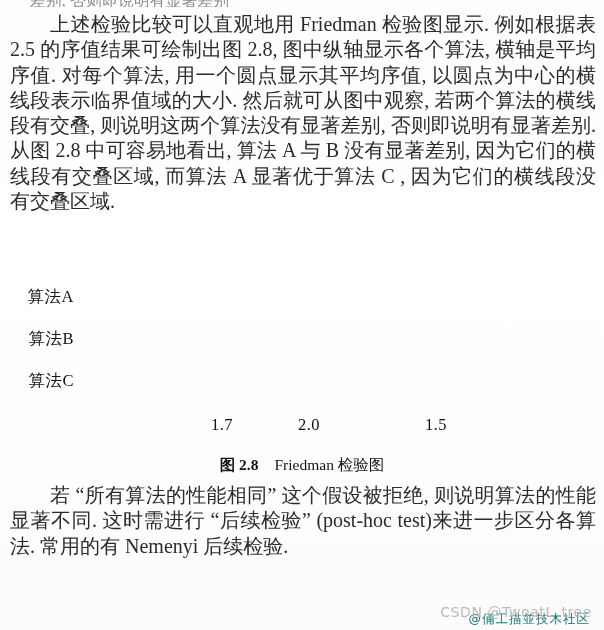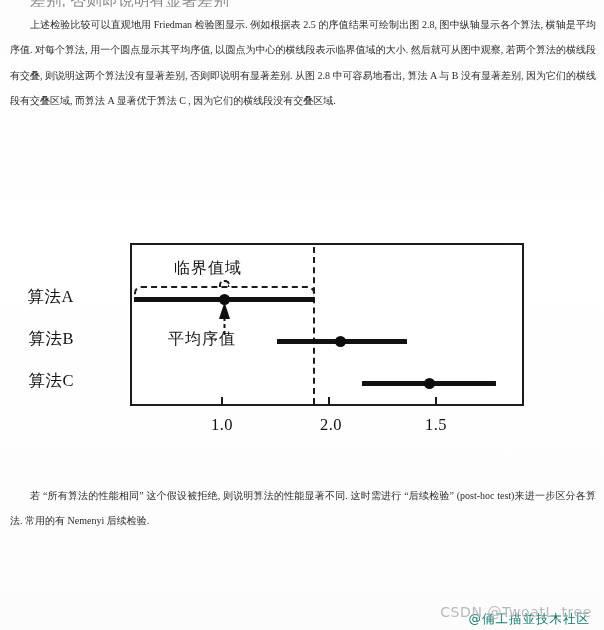--- a/index.html
+++ b/index.html
@@ -35,21 +35,21 @@
     color: #5d5d5d;
     letter-spacing: 0.4px;
     opacity: .72;
   }
 
   
   .para {
     position: absolute;
     left: 10px;
     width: 586px;
-    font-size: 10px;
+    font-size: 20px;
     line-height: 25.3px;
     text-align: justify;
     text-justify: inter-ideograph;
     color: #2b2b2b;
     text-indent: 2em;
   }
   .para.p1 { top: 12px; }
   .para.p2 { top: 483px; }
 
   
@@ -193,54 +193,26 @@
 <div class="clipped-line">差别, 否则即说明有显著差别</div>
 
 <div class="para p1">上述检验比较可以直观地用 Friedman 检验图显示. 例如根据表 2.5 的序值结果可绘制出图 2.8, 图中纵轴显示各个算法, 横轴是平均序值. 对每个算法, 用一个圆点显示其平均序值, 以圆点为中心的横线段表示临界值域的大小. 然后就可从图中观察, 若两个算法的横线段有交叠, 则说明这两个算法没有显著差别, 否则即说明有显著差别. 从图 2.8 中可容易地看出, 算法 A 与 B 没有显著差别, 因为它们的横线段有交叠区域, 而算法 A 显著优于算法 C , 因为它们的横线段没有交叠区域.</div>
 
 <div class="figure-wrap">
 
   <div class="alg-label" style="top:50px;">算法A</div>
   <div class="alg-label" style="top:92px;">算法B</div>
   <div class="alg-label" style="top:134px;">算法C</div>
 
-  <div class="chart-frame">
-
-    <div class="cutoff-line" style="left:181px;"></div>
-
-    <div class="bracket" style="left:2px; top:41px; width:181px;"></div>
-    <div class="bracket-nub" style="left:87px; top:35px;"></div>
-
-    <div class="annot" style="left:42px; top:13px;">临界值域</div>
-
-    <div class="row-line" style="left:2px; top:52px; width:181px;"></div>
-    <div class="row-dot" style="left:87px; top:49px;"></div>
-
-    <div class="arrow-up" style="left:86px; top:57px;">
-      <svg width="13" height="33" viewBox="0 0 13 33">
-        <line x1="6.5" y1="33" x2="6.5" y2="16" stroke="#151515" stroke-width="2" stroke-dasharray="4 3"></line>
-        <polygon points="6.5,0 12,17 1,17" fill="#0f0f0f"></polygon>
-      </svg>
-    </div>
-
-    <div class="annot" style="left:36px; top:84px;">平均序值</div>
-
-    <div class="row-line" style="left:145px; top:94px; width:130px;"></div>
-    <div class="row-dot" style="left:203px; top:91px;"></div>
-
-    <div class="row-line" style="left:230px; top:136px; width:134px;"></div>
-    <div class="row-dot" style="left:292px; top:133px;"></div>
-
-    <div class="tick" style="left:89px; bottom:0px;"></div>
-    <div class="tick" style="left:196px; bottom:0px;"></div>
-    <div class="tick" style="left:303px; bottom:0px;"></div>
+
+  <div class="tick-label" style="left:222px; top:179px;">1.7</div>
+  <div class="tick-label" style="left:309px; top:179px;">2.0</div>
+  <div class="tick-label" style="left:436px; top:179px;">1.5</div>
+
+  <div class="fig-caption">
+    <span>图 2.8</span><span class="cap-gap"></span><span class="cap-latin">Friedman 检验图</span>
   </div>
-
-  <div class="tick-label" style="left:222px; top:179px;">1.0</div>
-  <div class="tick-label" style="left:331px; top:179px;">2.0</div>
-  <div class="tick-label" style="left:436px; top:179px;">1.5</div>
-
 </div>
 
 <div class="para p2">若 “所有算法的性能相同” 这个假设被拒绝, 则说明算法的性能显著不同. 这时需进行 “后续检验” (post-hoc test)来进一步区分各算法. 常用的有 Nemenyi 后续检验.</div>
 
 <div class="watermark-sub">@俑工描並技木社区</div>
 <div class="watermark">CSDN @TwoatL_tree</div>
 
 </body></html>

